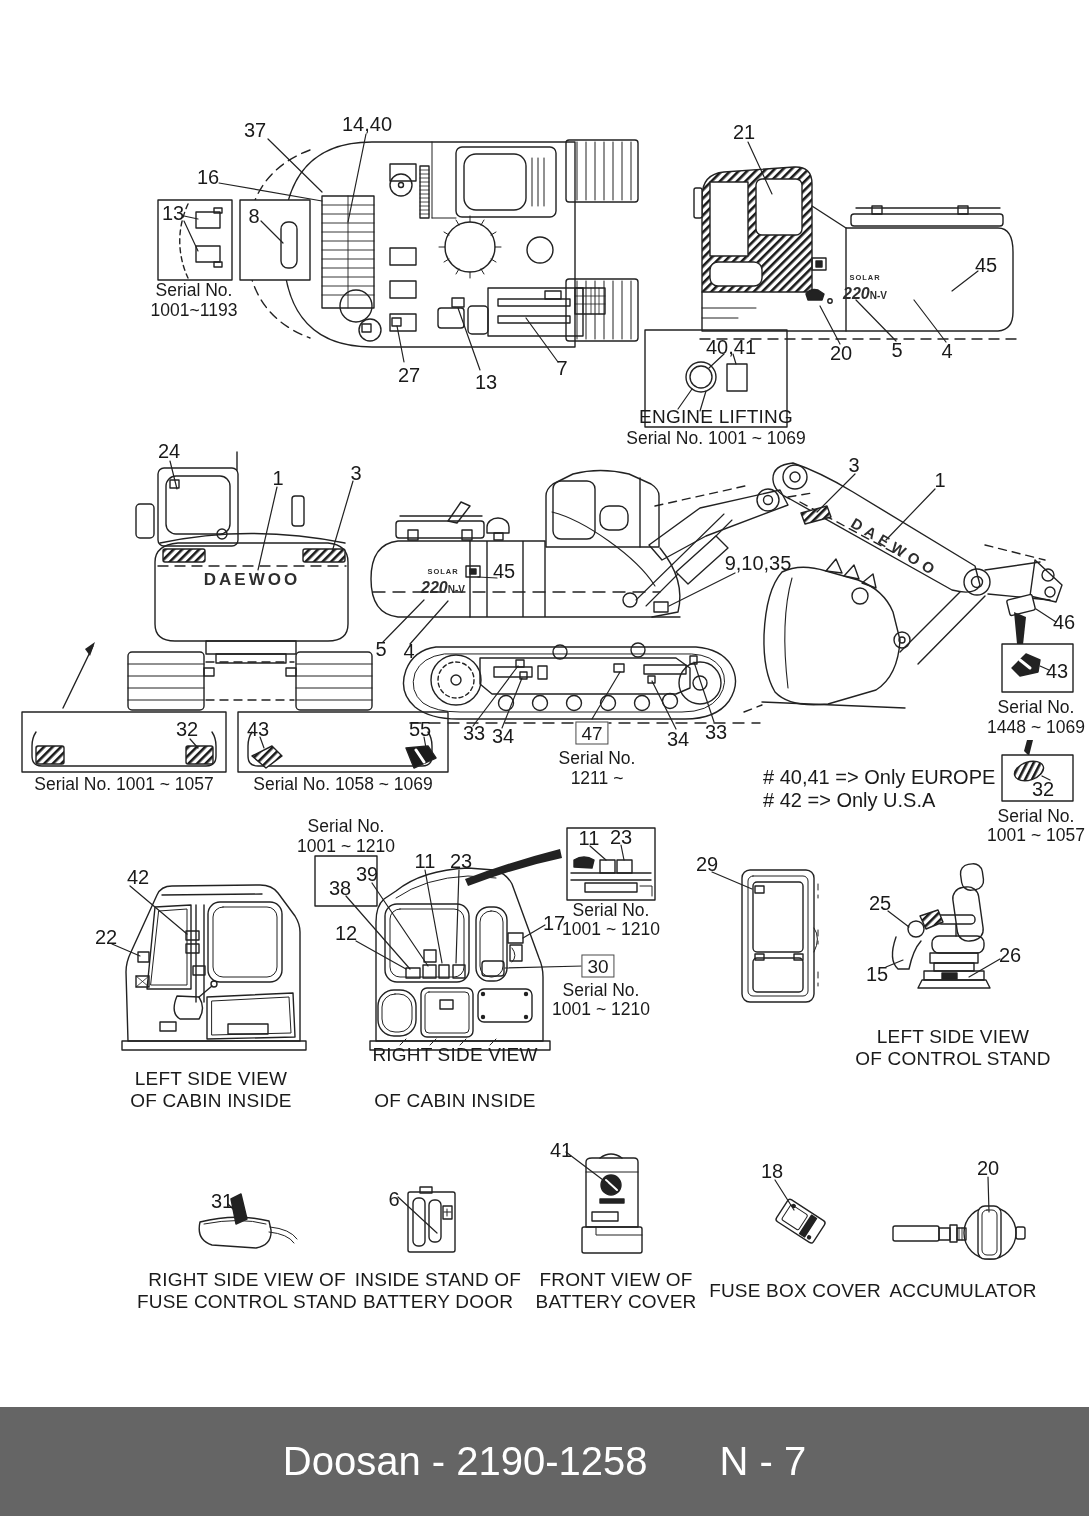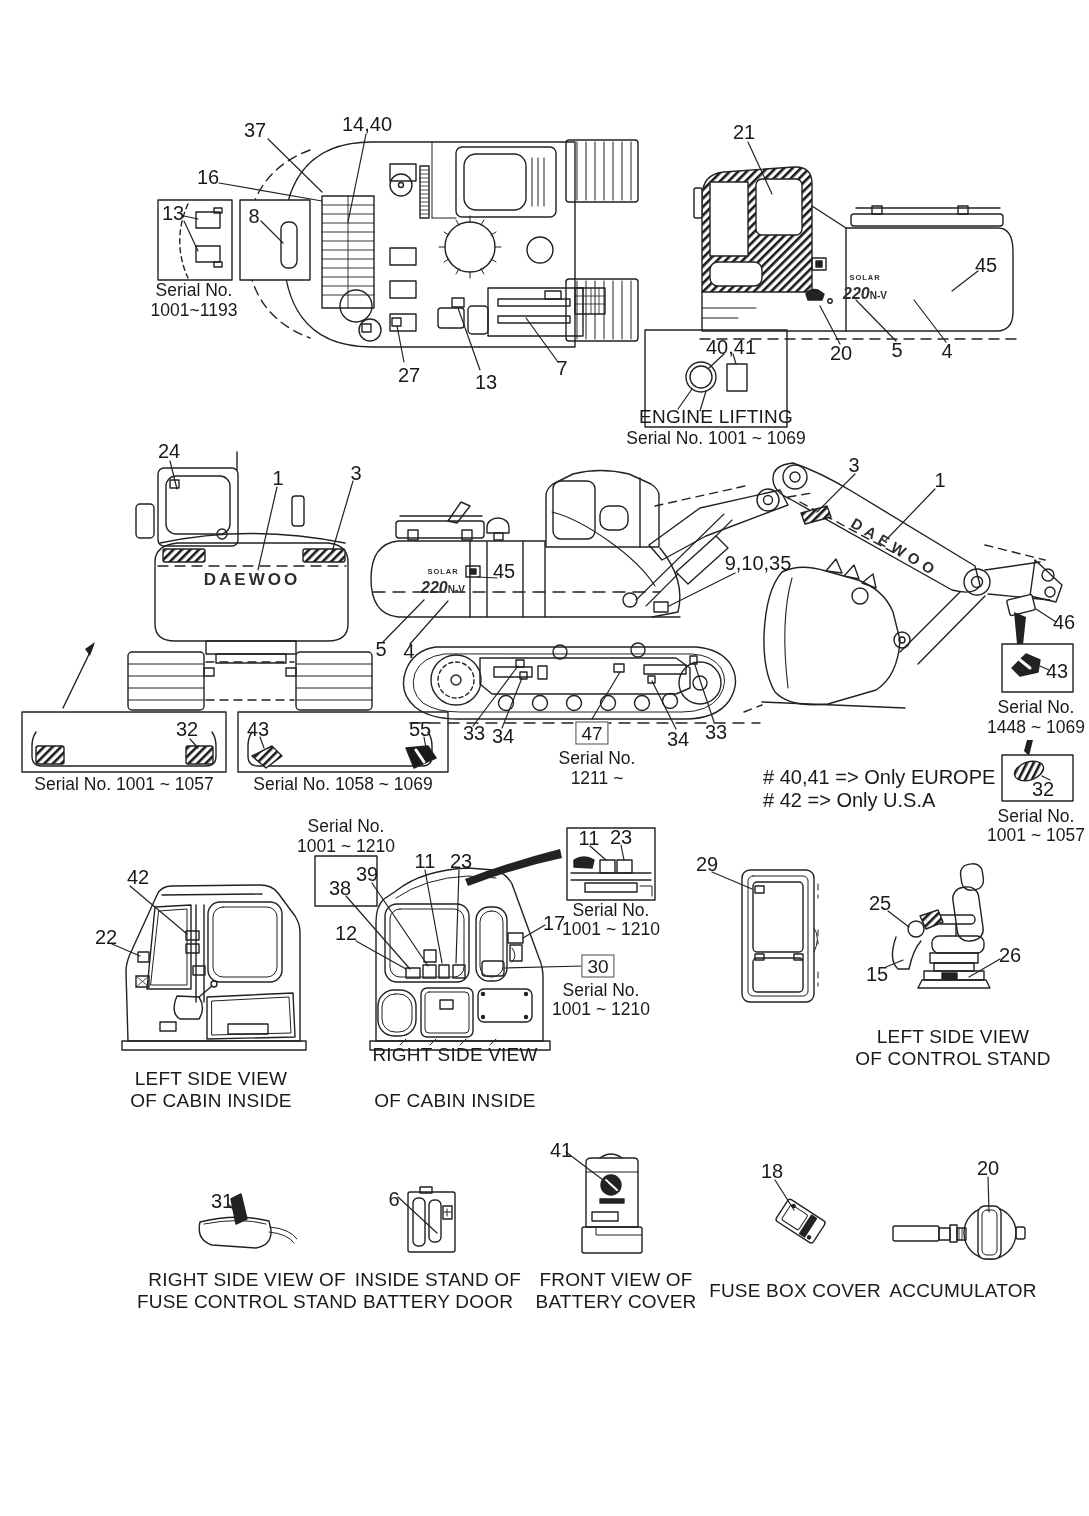--- a/index.html
+++ b/index.html
@@ -506,14 +506,18 @@
 <div class="lbl" style="left:988px;top:1168px">20</div>
 <div class="lbl cap" style="left:247px;top:1279px">RIGHT SIDE VIEW OF</div>
 <div class="lbl cap" style="left:247px;top:1301px">FUSE CONTROL STAND</div>
 <div class="lbl cap" style="left:438px;top:1279px">INSIDE STAND OF</div>
 <div class="lbl cap" style="left:438px;top:1301px">BATTERY DOOR</div>
 <div class="lbl cap" style="left:616px;top:1279px">FRONT VIEW OF</div>
 <div class="lbl cap" style="left:616px;top:1301px">BATTERY COVER</div>
 <div class="lbl cap" style="left:795px;top:1290px">FUSE BOX COVER</div>
 <div class="lbl cap" style="left:963px;top:1290px">ACCUMULATOR</div>
 
-
+<div class="footer" style="background: rgb(101, 101, 101);">
+  <span>Doosan - 2190-1258</span>
+  <span>N - 7</span>
 </div>
 
+</div>
+
 </body></html>

